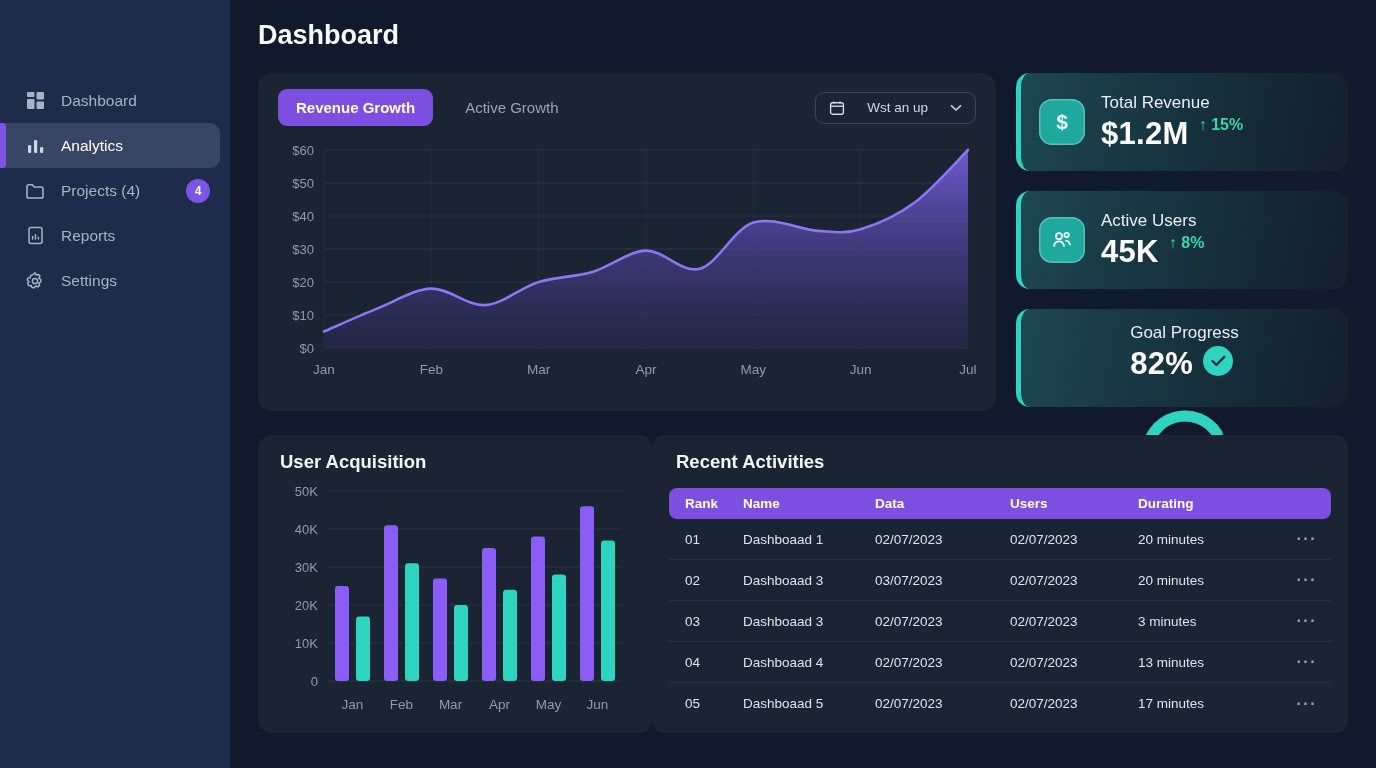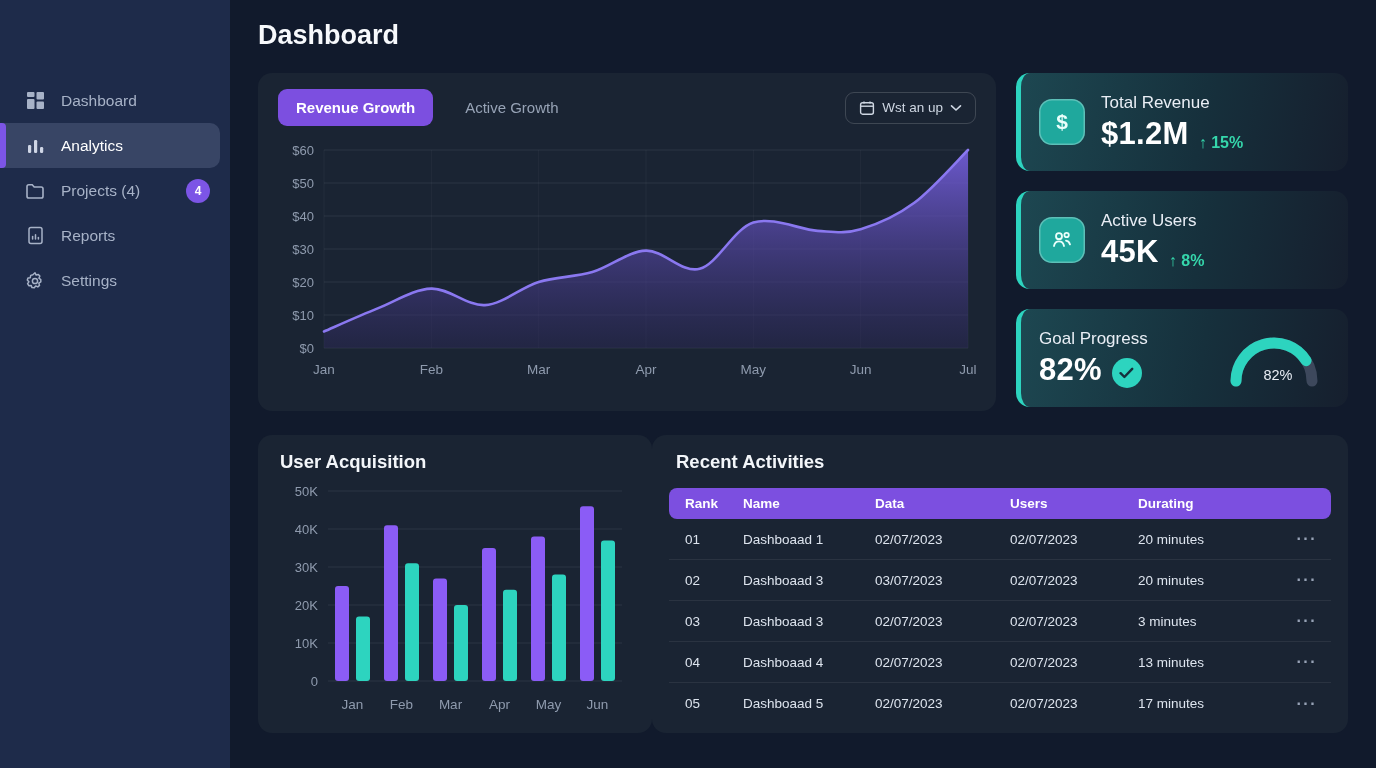--- a/index.html
+++ b/index.html
@@ -45,21 +45,21 @@
   .panel { background:#1a2433; border-radius:14px; }
   .chart-panel { width:738px; height:338px; padding:16px 20px 10px; }
   .tabs-row { display:flex; align-items:center; }
   .tab-btn {
     border:none; font-family:inherit; font-size:15px; cursor:pointer;
     background:transparent; color:#97a3b6; padding:10px 18px; border-radius:9px;
   }
   .tab-btn.active { background:#7c4fe0; color:#ffffff; font-weight:700; }
   .tab-btn + .tab-btn { margin-left:14px; }
   .date-filter {
-    margin-left:auto; display:flex; align-items:center; gap:7px;
+    margin-left:auto; display:flex; align-items:center; gap:22px;
     border:1px solid rgba(255,255,255,.16); border-radius:9px;
     padding:7px 13px; color:#cfd7e3; font-size:13.5px; cursor:pointer;
     background:transparent; font-family:inherit;
   }
   .date-filter svg { display:block; }
   .linechart-wrap { margin-top:4px; }
   
   .right-col { width:332px; display:flex; flex-direction:column; gap:20px; }
   .stat-card {
     height:98px; border-radius:14px;
@@ -68,28 +68,28 @@
     padding:14px 18px; display:flex; align-items:center; gap:16px;
   }
   .icon-tile {
     width:46px; height:46px; border-radius:13px; background:#1fa89d;
     box-shadow:inset 0 0 0 1.5px rgba(255,255,255,.28);
     display:flex; align-items:center; justify-content:center;
     color:#eafffb; font-size:21px; font-weight:700;
   }
   .stat-info { display:flex; flex-direction:column; }
   .stat-title { font-size:17px; color:#e9eef5; margin-bottom:3px; }
-  .stat-value-row { display:flex; align-items:flex-end; gap:10px; }
+  .stat-value-row { display:flex; align-items:flex-start; gap:10px; }
   .stat-value { font-size:31px; font-weight:800; color:#ffffff; letter-spacing:.3px; }
   .delta { color:#35d6ab; font-size:16px; font-weight:600; }
   .check-circle {
     width:30px; height:30px; border-radius:50%; background:#2dd4bf;
     display:flex; align-items:center; justify-content:center;
   }
-  .goal-card { justify-content:space-between; }
+  .goal-card { justify-content:space-between;flex-direction:column; }
   .gauge-wrap { width:112px; height:66px; }
   
   .ua-panel { width:394px; height:298px; padding:16px 22px; }
   .ra-panel { flex:1; height:298px; padding:16px 17px; }
   .panel-title { font-size:18.5px; font-weight:700; color:#f3f6fa; }
   
   .t-grid { display:grid; grid-template-columns:58px 132px 135px 128px 120px 1fr; align-items:center; padding-left:16px; }
   .t-header {
     margin-top:15px; background:#7c4fe0; border-radius:8px; height:31px;
     font-size:13.5px; font-weight:600; color:#ffffff;

